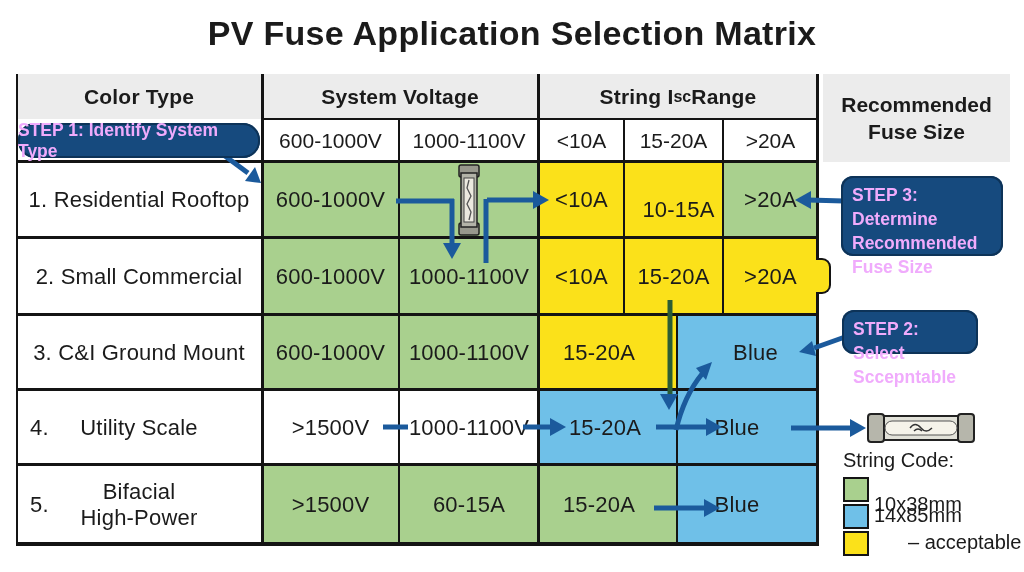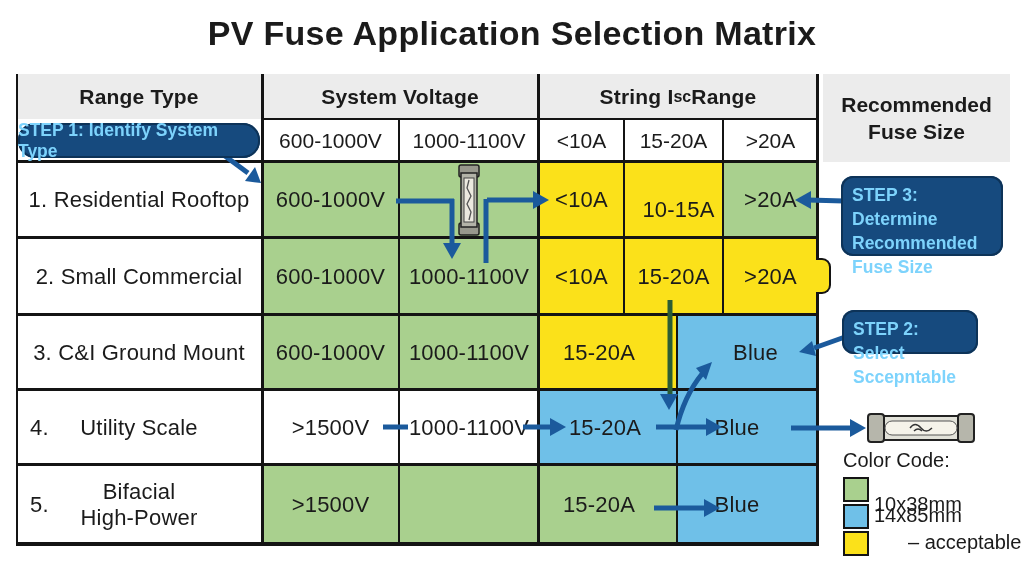--- a/index.html
+++ b/index.html
@@ -19,21 +19,21 @@
   .g{background:var(--green);} .y{background:var(--yellow);} .b{background:var(--blue);}
   .hl{position:absolute;background:var(--line);}
   .vl{position:absolute;background:var(--line);}
   .hdr{position:absolute;display:flex;align-items:center;justify-content:center;
        background:var(--gray);font-weight:700;font-size:21px;}
   .sub{position:absolute;display:flex;align-items:center;justify-content:center;
        font-size:21px;background:#fff;}
   .label{font-size:22px;}
   .rownum{position:absolute;left:14px;}
   .two-line{display:flex;flex-direction:column;align-items:center;line-height:26px;}
-  .callout{position:absolute;background:var(--navy);color:#7dd3fc;border-radius:12px;
+  .callout{position:absolute;background:var(--navy);color:#f0abfc;border-radius:12px;
            box-shadow:0 0 0 2px #0d3358 inset;z-index:40;}
   .callout.pill{border-radius:17px;display:flex;align-items:center;justify-content:center;
            font-size:17.5px;font-weight:600;}
   .callout .clines{padding:7px 11px;font-size:17.5px;font-weight:600;line-height:24px;}
   .isc-small{font-size:16px;letter-spacing:0;}
   #overlay{position:absolute;left:0;top:0;z-index:30;pointer-events:none;}
   .legend-title{position:absolute;font-size:20px;}
   .legend-item-label{position:absolute;font-size:20px;}
   .swatch{position:absolute;width:22px;height:21px;border:2px solid #141414;}
   .bump{position:absolute;background:var(--yellow);border:2px solid #141414;border-left:none;
@@ -46,21 +46,21 @@
 
 <div id="stage">
 
   <div id="title">PV Fuse Application Selection Matrix</div>
 
   <div class="hdr" style="left:16px;top:74px;width:802px;height:45px;"></div>
   <div class="hdr" style="left:823px;top:74px;width:187px;height:88px;flex-direction:column;line-height:27px;">
     <span>Recommended</span>
     <span>Fuse Size</span>
   </div>
-  <div class="cell" style="left:16px;top:74px;width:246px;height:45px;font-weight:700;font-size:21px;">Range Type</div>
+  <div class="cell" style="left:16px;top:74px;width:246px;height:45px;font-weight:700;font-size:21px;">Color Type</div>
   <div class="cell" style="left:262px;top:74px;width:276px;height:45px;font-weight:700;font-size:21px;">System Voltage</div>
   <div class="cell" style="left:538px;top:74px;width:280px;height:45px;font-weight:700;font-size:21px;">
     <span>String I</span>
       <span class="isc-small">sc</span>
       <span> Range</span>
   </div>
 
   <div class="sub" style="left:262px;top:119px;width:137px;height:43px;">600-1000V</div>
   <div class="sub" style="left:399px;top:119px;width:140px;height:43px;">1000-1100V</div>
   <div class="sub" style="left:539px;top:119px;width:85px;height:43px;">&lt;10A</div>
@@ -145,20 +145,21 @@
   <div class="cell z10" style="left:399px;top:315px;width:140px;height:75px;">1000-1100V</div>
   <div class="cell z10" style="left:539px;top:315px;width:120px;height:75px;">15-20A</div>
   <div class="cell z10" style="left:693px;top:315px;width:125px;height:75px;">Blue</div>
 
   <div class="cell z10" style="left:262px;top:390px;width:137px;height:75px;">&gt;1500V</div>
   <div class="cell z10" style="left:399px;top:390px;width:140px;height:75px;">1000-1100V</div>
   <div class="cell z10" style="left:555px;top:390px;width:100px;height:75px;">15-20A</div>
   <div class="cell z10" style="left:687px;top:390px;width:100px;height:75px;">Blue</div>
 
   <div class="cell z10" style="left:262px;top:465px;width:137px;height:80px;">&gt;1500V</div>
+  <div class="cell z10" style="left:399px;top:465px;width:140px;height:80px;">60-15A</div>
   <div class="cell z10" style="left:539px;top:465px;width:120px;height:80px;">15-20A</div>
   <div class="cell z10" style="left:687px;top:465px;width:100px;height:80px;">Blue</div>
 
   <svg class="abs z10" style="left:454px;top:163px;" width="30" height="74" viewBox="0 0 30 74">
     <rect x="5" y="2" width="20" height="12" rx="2" fill="#98988d" stroke="#222" stroke-width="1.5"></rect>
     <rect x="5" y="60" width="20" height="12" rx="2" fill="#98988d" stroke="#222" stroke-width="1.5"></rect>
     <rect x="7" y="10" width="16" height="54" fill="#b3b3a8" stroke="#222" stroke-width="1.5"></rect>
     <rect x="10" y="15" width="10" height="44" fill="#ece9df" stroke="#444" stroke-width="1"></rect>
     <path d="M15 17 L13 25 L17 33 L13 41 L17 49 L15 57" fill="none" stroke="#555" stroke-width="1.3"></path>
   </svg>
@@ -211,21 +212,21 @@
       <div>Fuse Size</div>
     </div>
   </div>
   <div class="callout" style="left:842px;top:310px;width:136px;height:44px;">
     <div class="clines">
       <div>STEP 2: Select</div>
       <div>Sccepntable</div>
     </div>
   </div>
 
-  <div class="legend-title" style="left:843px;top:449px;">Color Code:</div>
+  <div class="legend-title" style="left:843px;top:449px;">String Code:</div>
   <div class="swatch" style="left:843px;top:477px;background:var(--green);"></div>
   <div class="legend-item-label" style="left:874px;top:477px;margin-top:16px;">10x38mm</div>
   <div class="swatch" style="left:843px;top:504px;background:var(--blue);"></div>
   <div class="legend-item-label" style="left:874px;top:504px;">14x85mm</div>
   <div class="swatch" style="left:843px;top:531px;background:var(--yellow);"></div>
   <div class="legend-item-label" style="left:908px;top:531px;">– acceptable</div>
 
 </div>
 
 </body></html>

